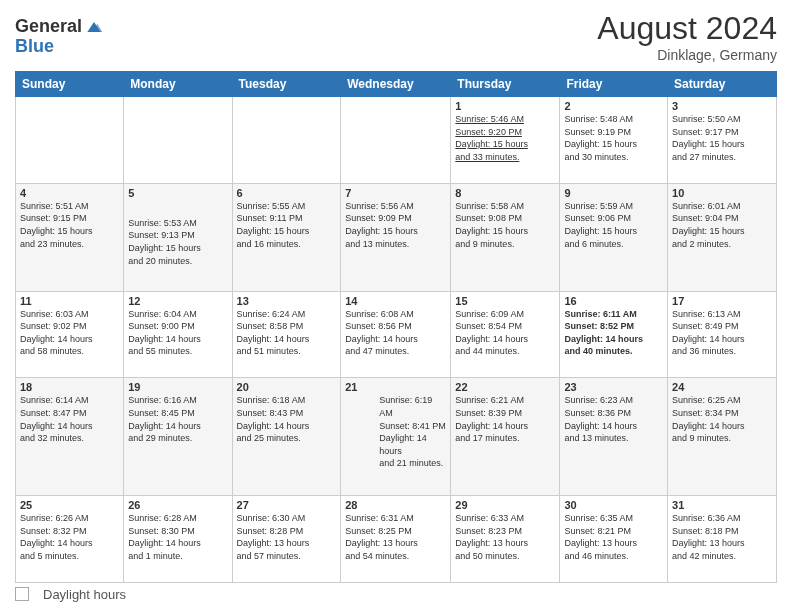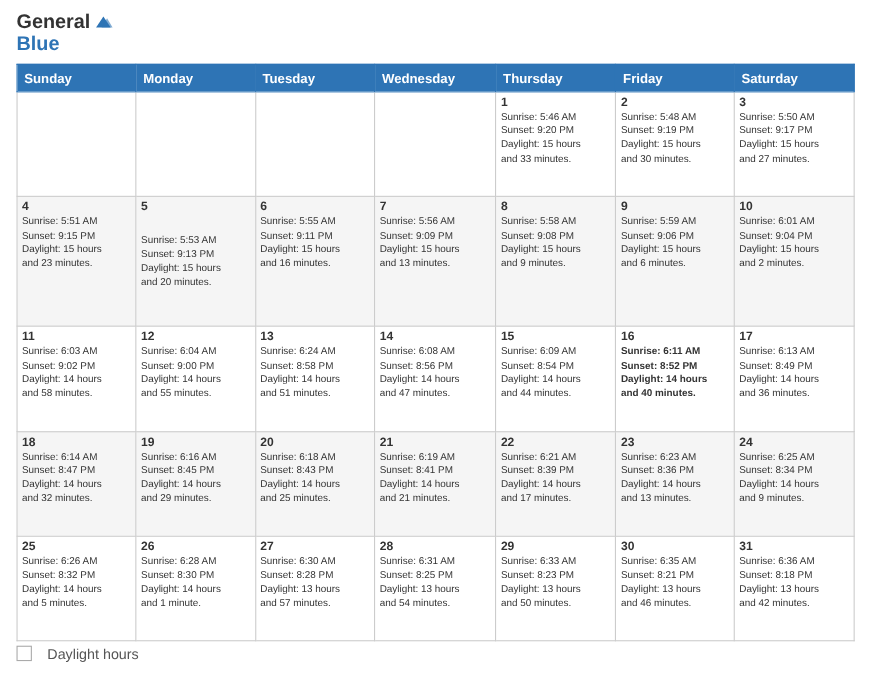--- a/index.html
+++ b/index.html
@@ -127,20 +127,24 @@
       <div class="logo-text">
         <div style="display:flex;align-items:center;">
           <span class="logo-general">General</span>
           <svg class="logo-icon" viewBox="0 0 24 24">
             <polygon points="4,18 12,6 20,18" fill="#2E74B5"></polygon>
             <polygon points="10,18 16,8 22,18" fill="#2E74B5" opacity="0.6"></polygon>
           </svg>
         </div>
         <span class="logo-blue">Blue</span>
       </div>
+    </div>
+    <div class="title-section">
+      <div class="month-year">August 2024</div>
+      <div class="location">Dinklage, Germany</div>
     </div>
   </div>
 
   <table class="calendar">
     <thead>
       <tr>
         <th>Sunday</th>
         <th>Monday</th>
         <th>Tuesday</th>
         <th>Wednesday</th>
@@ -150,21 +154,21 @@
       </tr>
     </thead>
     <tbody id="calendar-body">
     <tr>
           <td class="empty-cell"></td>
           <td class="empty-cell"></td>
           <td class="empty-cell"></td>
           <td class="empty-cell"></td>
           <td>
             <span class="day-number">1</span>
-            <div class="day-info" style="white-space: pre-line;">Sunrise: 5:46 AM
+            <div class="day-info" style="white-space: pre-line; text-decoration: underline;">Sunrise: 5:46 AM
 Sunset: 9:20 PM
 Daylight: 15 hours
 and 33 minutes.</div>
           </td>
           <td>
             <span class="day-number">2</span>
             <div class="day-info" style="white-space: pre-line;">Sunrise: 5:48 AM
 Sunset: 9:19 PM
 Daylight: 15 hours
 and 30 minutes.</div>
@@ -296,21 +300,21 @@
           </td>
           <td>
             <span class="day-number">20</span>
             <div class="day-info" style="white-space: pre-line;">Sunrise: 6:18 AM
 Sunset: 8:43 PM
 Daylight: 14 hours
 and 25 minutes.</div>
           </td>
           <td>
             <span class="day-number">21</span>
-            <div class="day-info" style="white-space: pre-line;">Sunrise: 6:19 AM
+            <div class="day-info" style="white-space: pre-line; margin-left: 34px;">Sunrise: 6:19 AM
 Sunset: 8:41 PM
 Daylight: 14 hours
 and 21 minutes.</div>
           </td>
           <td>
             <span class="day-number">22</span>
             <div class="day-info" style="white-space: pre-line;">Sunrise: 6:21 AM
 Sunset: 8:39 PM
 Daylight: 14 hours
 and 17 minutes.</div>

